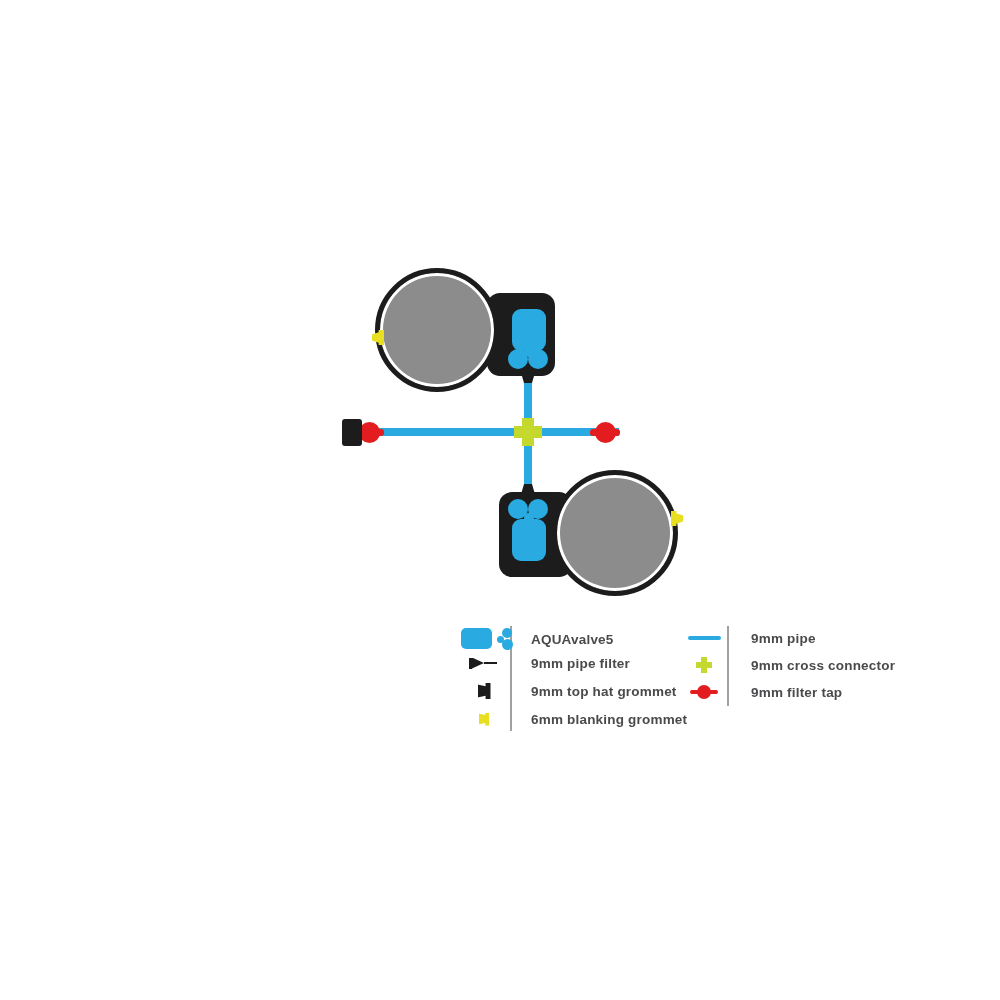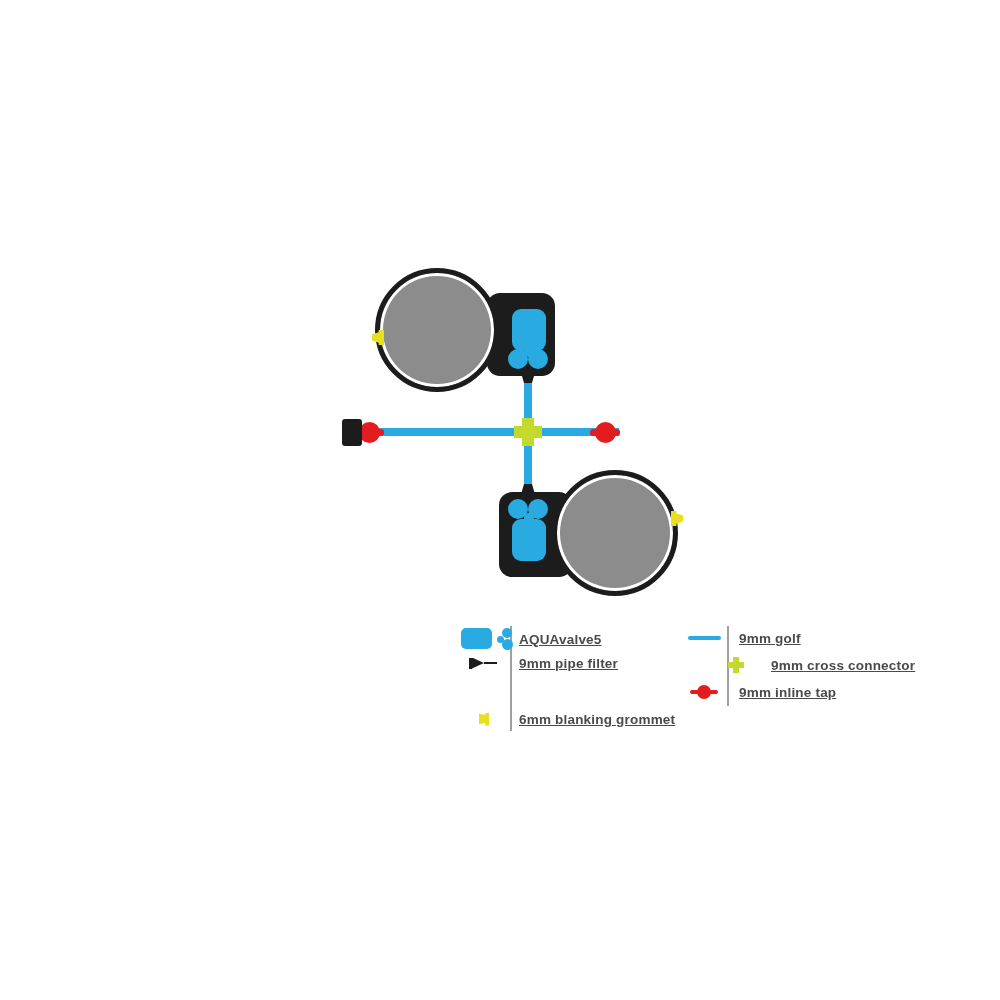--- a/index.html
+++ b/index.html
@@ -58,21 +58,21 @@
   .golf-glyph{left:318px;top:425px;width:28px;height:16px;}
   .golf-glyph .dbox{position:absolute;left:1px;top:1px;width:10px;height:14px;
     border:2.5px solid #ffffff;border-radius:3px;box-sizing:border-box;}
   .golf-glyph .bowtie{position:absolute;left:11px;top:2px;width:8px;height:12px;background:#ffffff;
     clip-path:polygon(0 0,50% 38%,100% 0,100% 100%,50% 62%,0 100%);}
   .golf-glyph .tail{position:absolute;left:20px;top:3.5px;width:4px;height:9px;background:#ffffff;}
 
   
   .lrow{display:flex;align-items:center;height:24px;}
   .licon-slot{width:52px;display:flex;align-items:center;justify-content:center;}
-  .llabel{margin-left:9px;font-size:13.5px;font-weight:bold;color:#4a4a4c;letter-spacing:.2px;white-space:nowrap;text-decoration:underline;}
+  .llabel{margin-left:21px;font-size:13.5px;font-weight:bold;color:#4a4a4c;letter-spacing:.2px;white-space:nowrap;}
   .divider{width:1.5px;background:#a0a0a0;}
 
   .ic-aquavalve{position:relative;width:47px;height:24px;}
   .ic-aquavalve .r{position:absolute;left:0;top:1px;width:31px;height:21px;background:#29abe2;border-radius:5px;}
   .ic-aquavalve .c1{position:absolute;left:36px;top:9px;width:7px;height:7px;background:#29abe2;border-radius:50%;}
   .ic-aquavalve .c2{position:absolute;left:41px;top:1px;width:10px;height:10px;background:#29abe2;border-radius:50%;}
   .ic-aquavalve .c3{position:absolute;left:41px;top:12px;width:11px;height:11px;background:#29abe2;border-radius:50%;}
 
   .ic-golf{position:relative;width:30px;height:12px;}
   .ic-golf .bar{position:absolute;left:0;top:.5px;width:3px;height:11px;background:#1c1c1c;}
@@ -160,48 +160,54 @@
     <span class="licon-slot">
       <span class="ic-golf">
         <span class="bar"></span>
         <span class="tri"></span>
         <span class="line"></span>
       </span>
     </span>
     <span class="llabel">9mm pipe filter</span>
   </div>
 
+  <div class="abs lrow" style="left:458px;top:679px;">
+    <span class="licon-slot">
+      <span class="ic-tophat"></span>
+    </span>
+    <span class="llabel">9mm top hat grommet</span>
+  </div>
 
   <div class="abs lrow" style="left:458px;top:707px;justify-content:space-between;">
     <span class="licon-slot">
       <span class="ic-blank"></span>
     </span>
     <span class="llabel">6mm blanking grommet</span>
   </div>
 
   <div class="abs lrow" style="left:678px;top:626px;">
     <span class="licon-slot">
       <span class="ic-pipe"></span>
     </span>
-    <span class="llabel">9mm golf</span>
-  </div>
-
-  <div class="abs lrow" style="left:710px;top:653px;">
+    <span class="llabel">9mm pipe</span>
+  </div>
+
+  <div class="abs lrow" style="left:678px;top:653px;">
     <span class="licon-slot">
       <span class="ic-cross">
         <span class="v"></span>
         <span class="h"></span>
       </span>
     </span>
     <span class="llabel">9mm cross connector</span>
   </div>
 
   <div class="abs lrow" style="left:678px;top:680px;">
     <span class="licon-slot">
       <span class="ic-tap">
         <span class="line"></span>
         <span class="ball"></span>
       </span>
     </span>
-    <span class="llabel">9mm inline tap</span>
+    <span class="llabel">9mm filter tap</span>
   </div>
 
 </div>
 
 </body></html>

